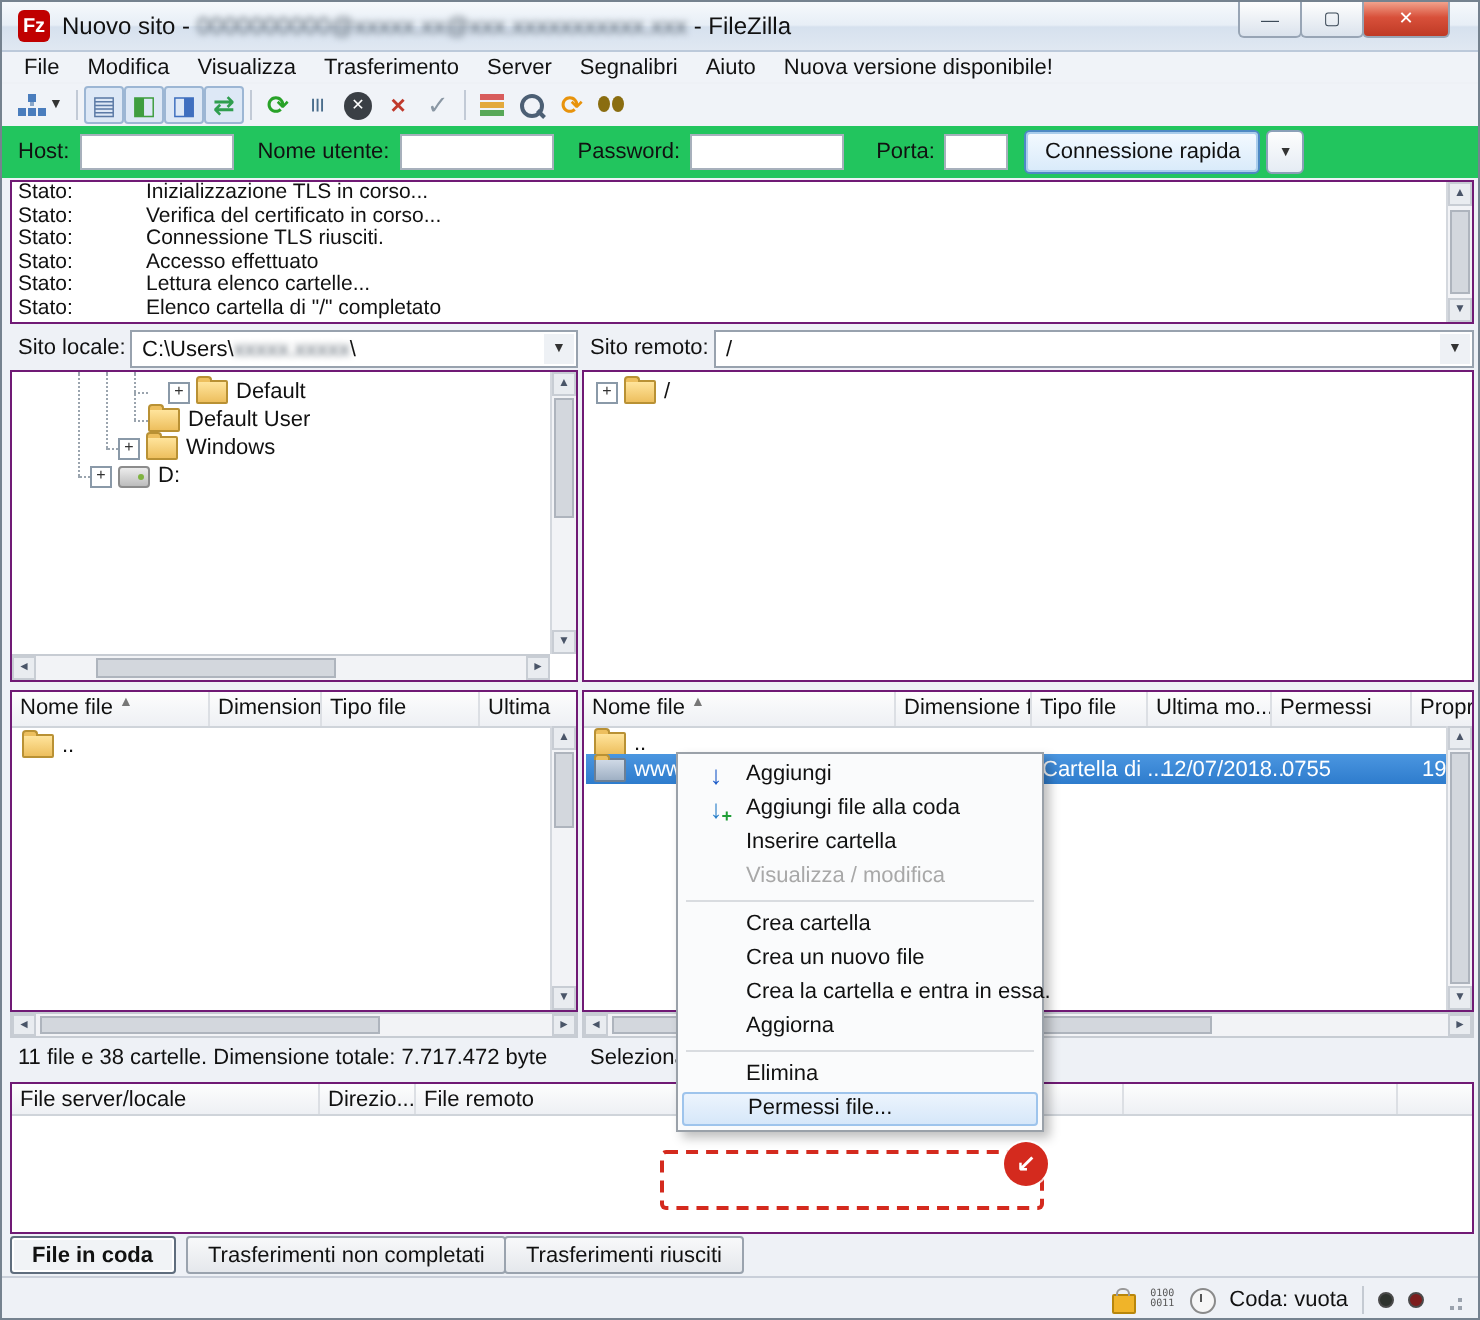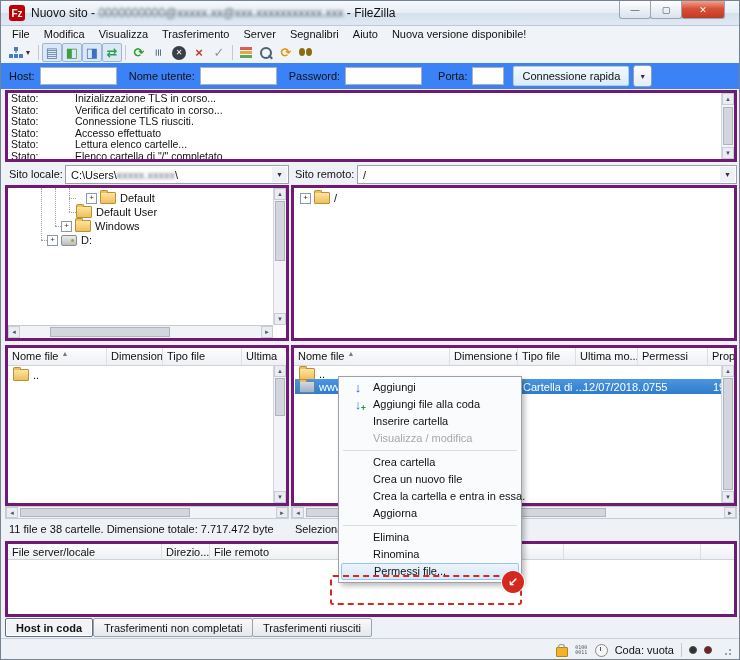--- a/index.html
+++ b/index.html
@@ -33,29 +33,29 @@
   .icon-sitemgr::before{content:"";position:absolute;left:5px;top:0;width:4px;height:4px;background:#4a7dbd;box-shadow:0 3px 0 -1px #8aa7c9}
   .icon-sitemgr::after{content:"";position:absolute;left:0;top:7px;width:4px;height:4px;background:#4a7dbd;box-shadow:5px 0 0 #4a7dbd,10px 0 0 #4a7dbd}
   .icon-cancel{width:14px;height:14px;border-radius:50%;background:#3a3f45;color:#fff;font-size:8px;font-weight:bold;display:flex;align-items:center;justify-content:center}
   .icon-filter{width:12px;height:11px;position:relative;display:inline-block}
   .icon-filter::before{content:"";position:absolute;left:0;top:0;width:12px;height:3px;background:#d85c5c;box-shadow:0 4px 0 #e3a93c,0 8px 0 #58a858}
   .icon-mag{width:8px;height:8px;border:2px solid #4c5f74;border-radius:50%;position:relative;display:inline-block}
   .icon-mag::after{content:"";position:absolute;left:6px;top:7px;width:5px;height:2px;background:#4c5f74;transform:rotate(45deg)}
   .icon-binoc{width:14px;height:9px;position:relative;display:inline-block}
   .icon-binoc::before{content:"";position:absolute;left:0;top:0;width:6px;height:8px;border-radius:50%;background:#8a6d10;box-shadow:7px 0 0 #8a6d10}
   
-  .qc{position:absolute;left:0;top:62px;right:0;height:26px;background:#3b82f6;display:flex;align-items:center}
+  .qc{position:absolute;left:0;top:62px;right:0;height:26px;background:#22c55e;display:flex;align-items:center}
   .qc-label{white-space:nowrap}
   .qc-input{height:18px;border:1px solid #a7b0bc;background:#fff;box-sizing:border-box}
   .qc-btn{height:20px;border:1px solid #4d89c4;background:linear-gradient(#f4faff,#d8eafa);border-radius:3px;
     display:flex;align-items:center;padding:0 9px;box-shadow:0 0 0 1px #a9cdec inset}
   .qc-dd{width:17px;height:20px;border:1px solid #8ba0b8;background:linear-gradient(#fdfdfd,#e5ecf4);border-radius:3px;
     display:flex;align-items:center;justify-content:center;font-size:7px;color:#333;margin-left:3px}
   
-  .pane{position:absolute;background:#fff;border:3px solid #701a75;box-sizing:border-box;overflow:hidden}
+  .pane{position:absolute;background:#fff;border:1px solid #701a75;box-sizing:border-box;overflow:hidden}
   .log-row{display:flex;height:11.5px;line-height:11.5px;font-size:10.5px}
   .log-label{width:64px;padding-left:3px;flex:0 0 auto}
   .combo{position:absolute;height:19px;background:#fff;border:1px solid #98a2ae;box-sizing:border-box;display:flex;align-items:center;padding-left:5px}
   .combo .dd{position:absolute;right:1px;top:1px;bottom:1px;width:15px;background:#eef1f5;display:flex;align-items:center;justify-content:center;font-size:7px;color:#333}
   .tree-row{position:absolute;display:flex;align-items:center;height:14px;white-space:nowrap}
   .expander{width:9px;height:9px;border:1px solid #8a99a8;background:#fff;font-size:8px;line-height:7px;text-align:center;color:#333;margin-right:3px;flex:0 0 auto}
   .expander::before{content:"+"}
   .folder-icon{width:14px;height:10px;position:relative;background:linear-gradient(#ffe49c,#edbf5e);border:1px solid #b99134;border-radius:1px;margin-right:4px;flex:0 0 auto}
   .folder-icon::before{content:"";position:absolute;left:-1px;top:-3px;width:6px;height:2px;background:#edbf5e;border:1px solid #b99134;border-bottom:0;border-radius:2px 2px 0 0}
   .folder-icon.sel-folder{background:linear-gradient(#cfd9e6,#9fb0c4);border-color:#6d7f94}
@@ -372,21 +372,21 @@
   <div class="pane" style="left:4px;top:540px;width:732px;height:76px">
     <div class="colhdr" style="height:15px">
       <div class="col" style="width:154px">File server/locale</div>
       <div class="col" style="width:48px">Direzio...</div>
       <div class="col" style="width:354px">File remoto</div>
       <div class="col" style="width:137px"></div>
       <div class="col" style="flex:1;border-right:none"></div>
     </div>
   </div>
 
-  <div class="tab active" style="left:4px">Host in coda</div>
+  <div class="tab active" style="left:4px">File in coda</div>
   <div class="tab" style="left:92px">Trasferimenti non completati</div>
   <div class="tab" style="left:251px">Trasferimenti riusciti</div>
 
   <div class="statusbar">
     <span class="lock"></span>
     <span class="bin"></span>
     <span class="clk"></span>
     <span>Coda: vuota</span>
     <span class="sbar-sep"></span>
     <span class="led" style="background:#2e332e"></span>
@@ -410,21 +410,20 @@
     </div>
     <div class="mi"><span>Inserire cartella</span></div>
     <div class="mi disabled"><span>Visualizza / modifica</span></div>
     <div class="msep"></div>
     <div class="mi"><span>Crea cartella</span></div>
     <div class="mi"><span>Crea un nuovo file</span></div>
     <div class="mi"><span>Crea la cartella e entra in essa.</span></div>
     <div class="mi"><span>Aggiorna</span></div>
     <div class="msep"></div>
     <div class="mi"><span>Elimina</span></div>
-    <div class="mi"><span>Rinomina</span></div>
     <div class="mi sel"><span>Permessi file...</span></div>
   </div>
 
   <div class="anno-rect"></div>
   <div class="anno-circle">
       <span>↙</span>
     </div>
 
 </div>
 

